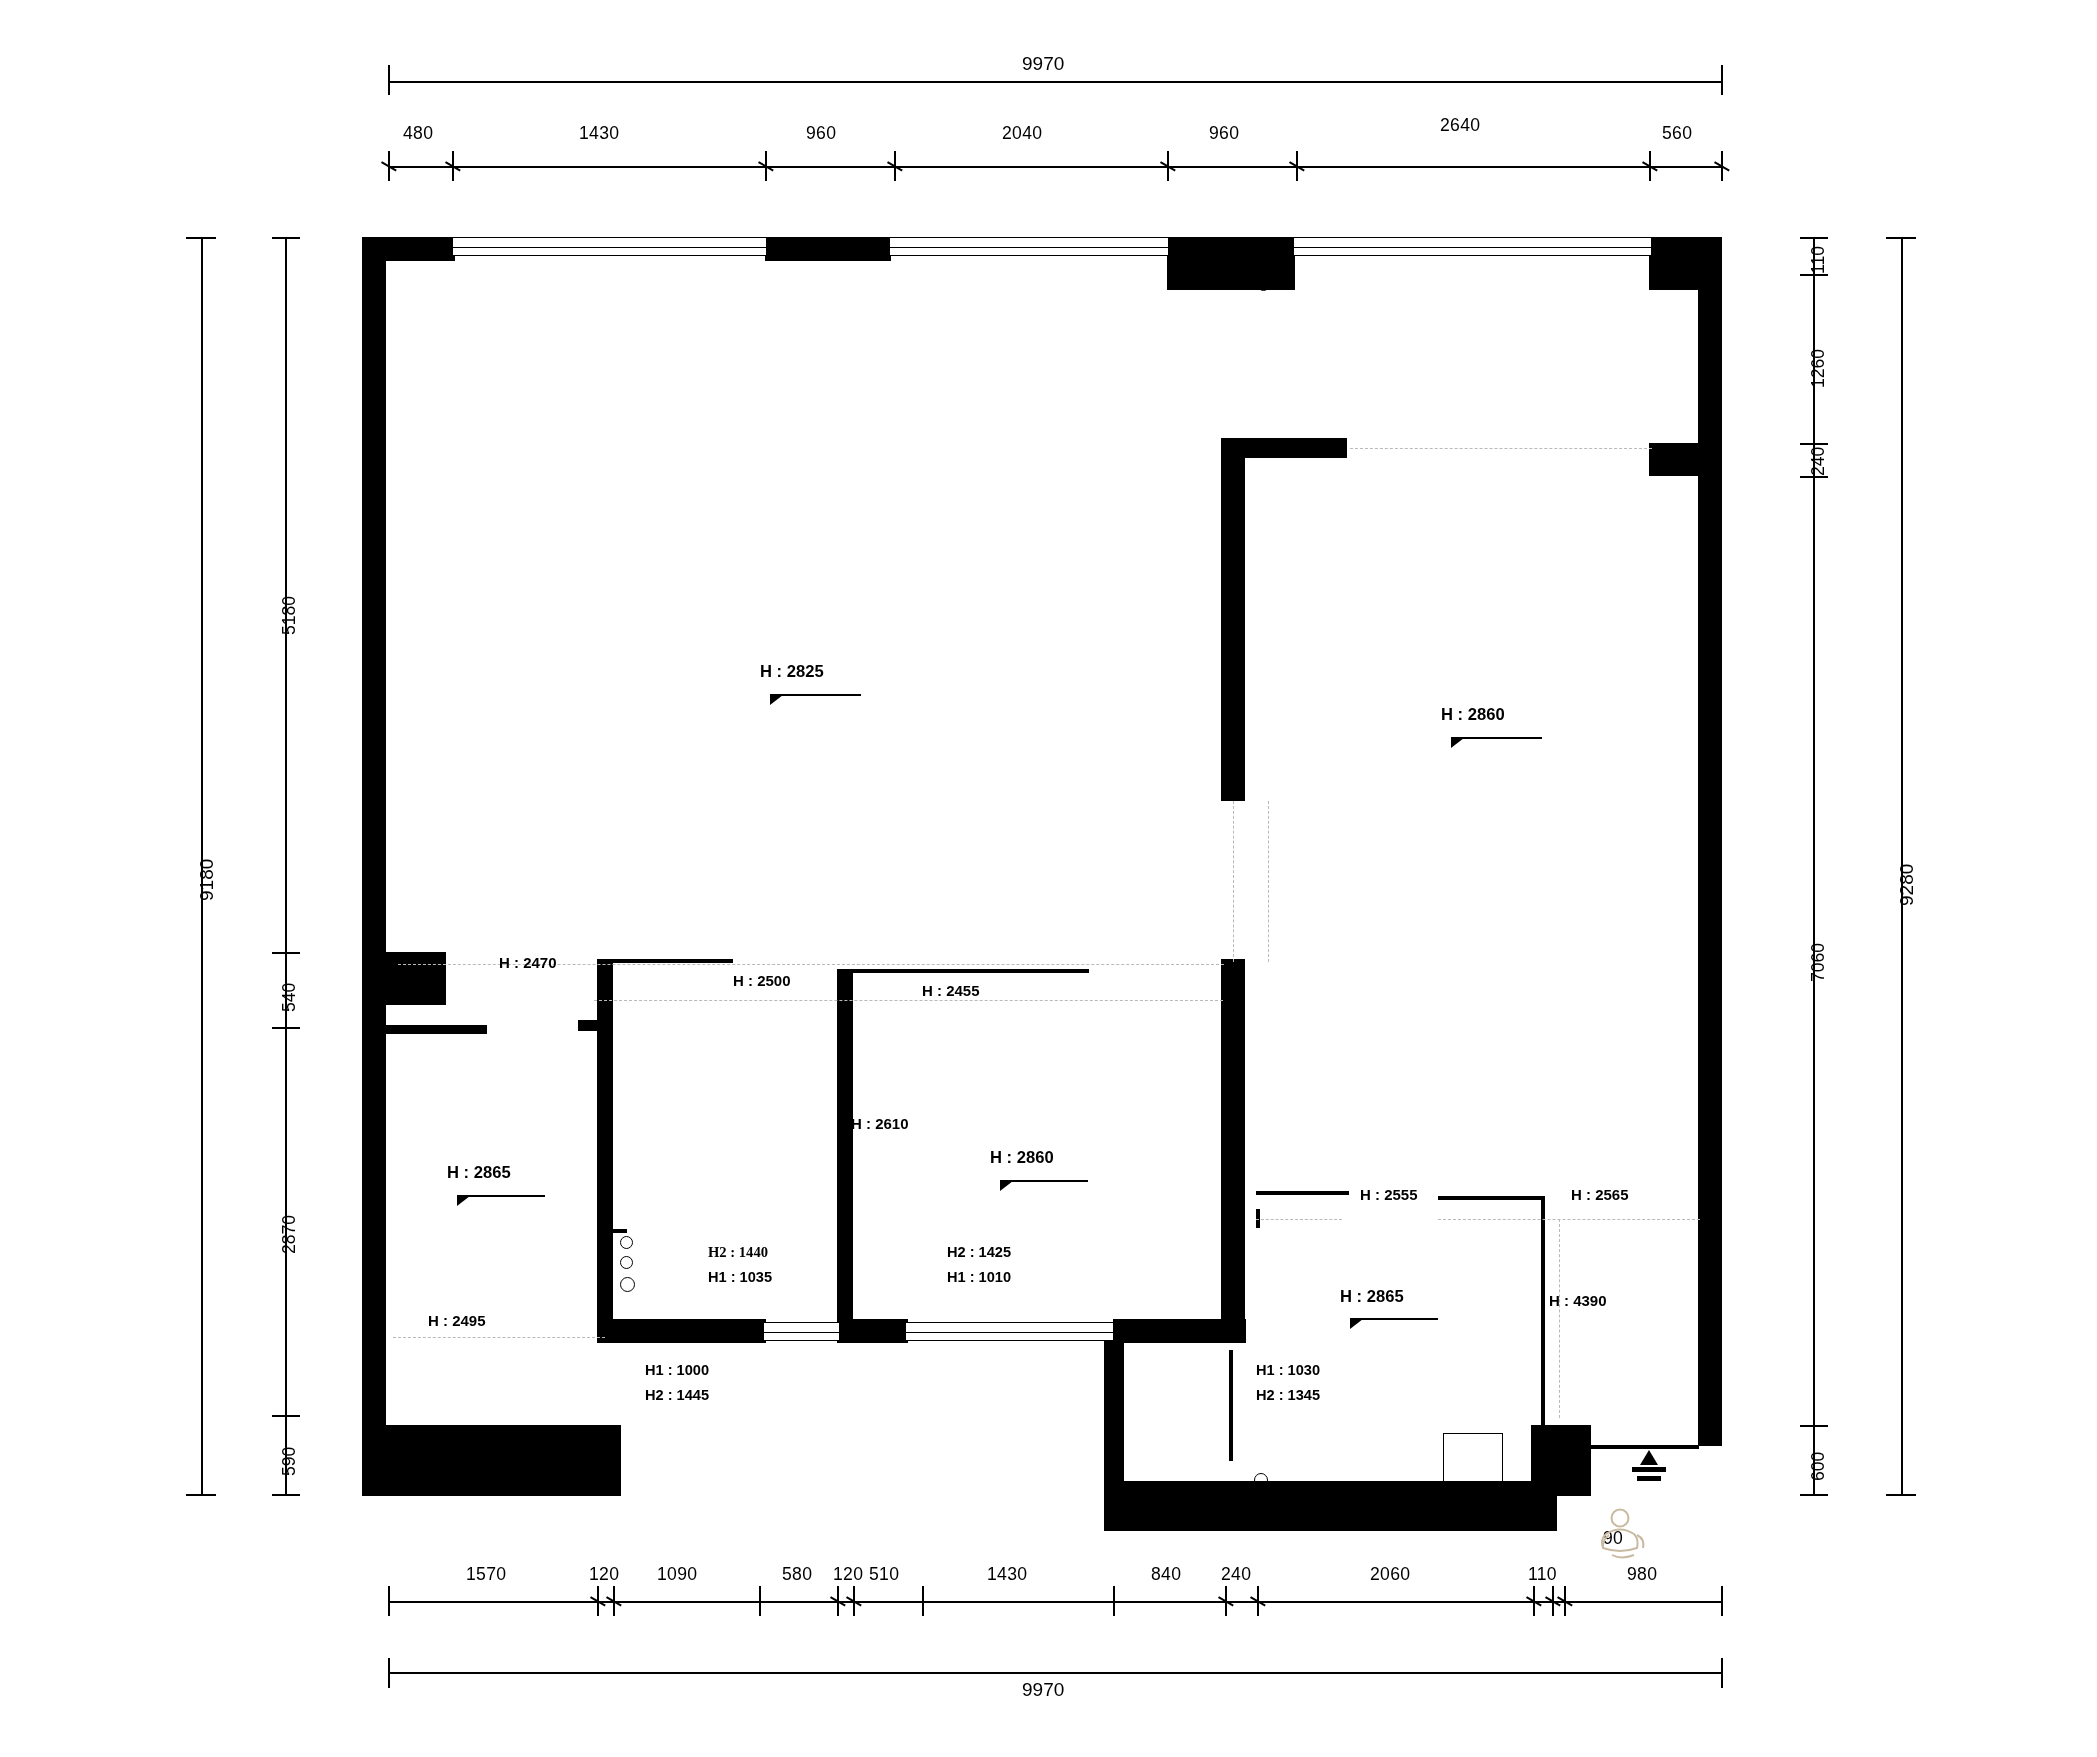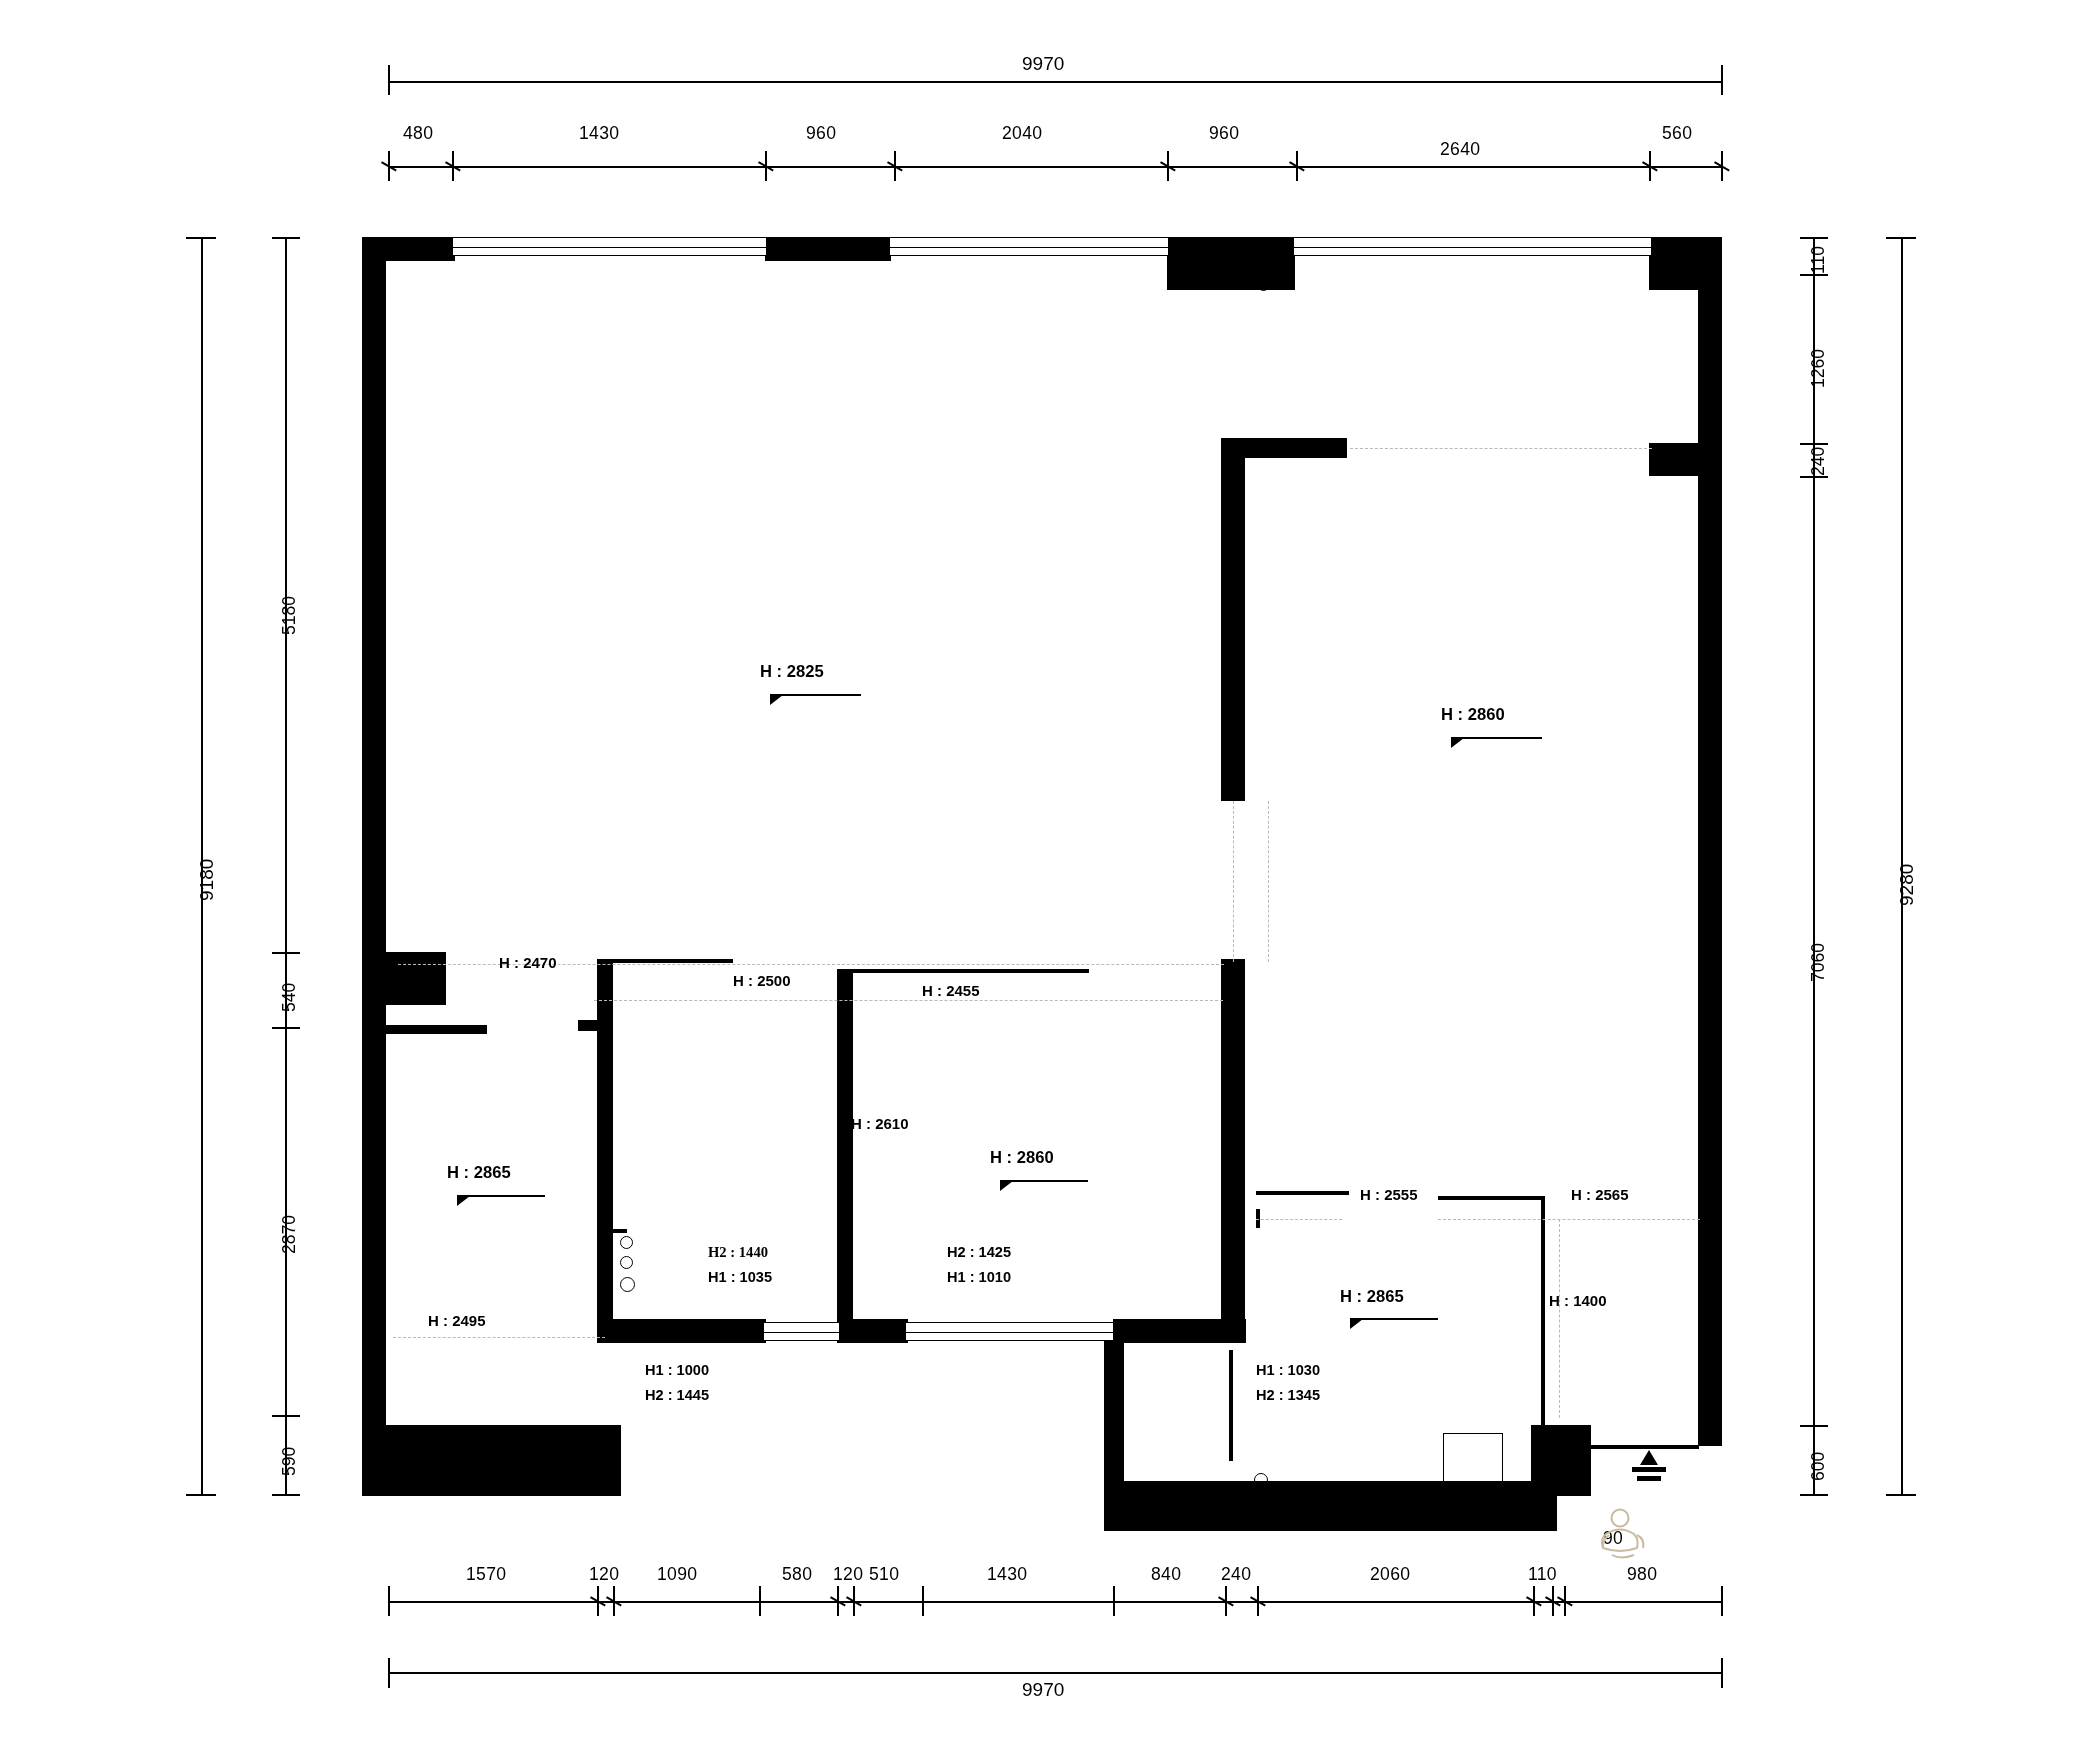--- a/index.html
+++ b/index.html
@@ -53,21 +53,21 @@
   <div class="dim-line" style="left:1167px;top:151px;width:1.5px;height:30px;"></div>
   <div class="dim-line" style="left:1296px;top:151px;width:1.5px;height:30px;"></div>
   <div class="dim-line" style="left:1649px;top:151px;width:1.5px;height:30px;"></div>
   <div class="dim-line" style="left:1721px;top:151px;width:1.5px;height:30px;"></div>
 
   <div class="lbl" style="left:403px;top:123px;">480</div>
   <div class="lbl" style="left:579px;top:123px;">1430</div>
   <div class="lbl" style="left:806px;top:123px;">960</div>
   <div class="lbl" style="left:1002px;top:123px;">2040</div>
   <div class="lbl" style="left:1209px;top:123px;">960</div>
-  <div class="lbl" style="left:1440px;top:139px;">2640</div>
+  <div class="lbl" style="left:1440px;top:115px;">2640</div>
   <div class="lbl" style="left:1662px;top:123px;">560</div>
 
   <div class="dim-line" style="left:201px;top:237px;width:1.5px;height:1259px;"></div>
   <div class="dim-line" style="left:186px;top:237px;width:30px;height:1.5px;"></div>
   <div class="dim-line" style="left:186px;top:1494px;width:30px;height:1.5px;"></div>
   <div class="bigdim-v" style="left:196px;top:901px;">9180</div>
 
   <div class="dim-line" style="left:285px;top:237px;width:1.5px;height:1259px;"></div>
   <div class="dim-line" style="left:272px;top:237px;width:28px;height:1.5px;"></div>
   <div class="dim-line" style="left:272px;top:952px;width:28px;height:1.5px;"></div>
@@ -228,21 +228,21 @@
   <div class="flag" style="left:1350px;top:1319px;"></div>
   <div class="thin" style="left:1350px;top:1318px;width:88px;height:1.5px;"></div>
 
   <div class="htag-s" style="left:471px;top:954px;margin-left:28px;">H : 2470</div>
   <div class="htag-s" style="left:733px;top:972px;">H : 2500</div>
   <div class="htag-s" style="left:922px;top:982px;">H : 2455</div>
   <div class="htag-s" style="left:851px;top:1115px;">H : 2610</div>
   <div class="htag-s" style="left:428px;top:1312px;">H : 2495</div>
   <div class="htag-s" style="left:1360px;top:1186px;">H : 2555</div>
   <div class="htag-s" style="left:1571px;top:1186px;">H : 2565</div>
-  <div class="htag-s" style="left:1549px;top:1292px;">H : 1400</div>
+  <div class="htag-s" style="left:1549px;top:1292px;">H : 4390</div>
 
   <div class="hsmall" style="left:645px;top:1362px;">H1 : 1000</div>
   <div class="hsmall" style="left:645px;top:1387px;">H2 : 1445</div>
 
   <div class="hsmall" style="left:708px;top:1244px;font-family:Liberation Serif, serif;">H2 : 1440</div>
   <div class="hsmall" style="left:708px;top:1269px;">H1 : 1035</div>
 
   <div class="hsmall" style="left:947px;top:1244px;">H2 : 1425</div>
   <div class="hsmall" style="left:947px;top:1269px;">H1 : 1010</div>
 

